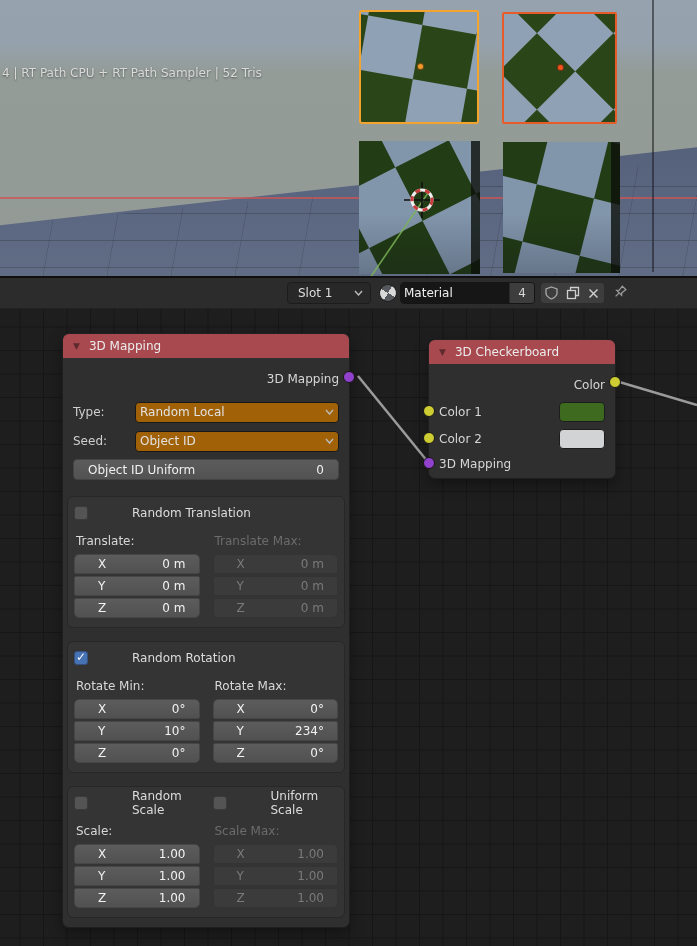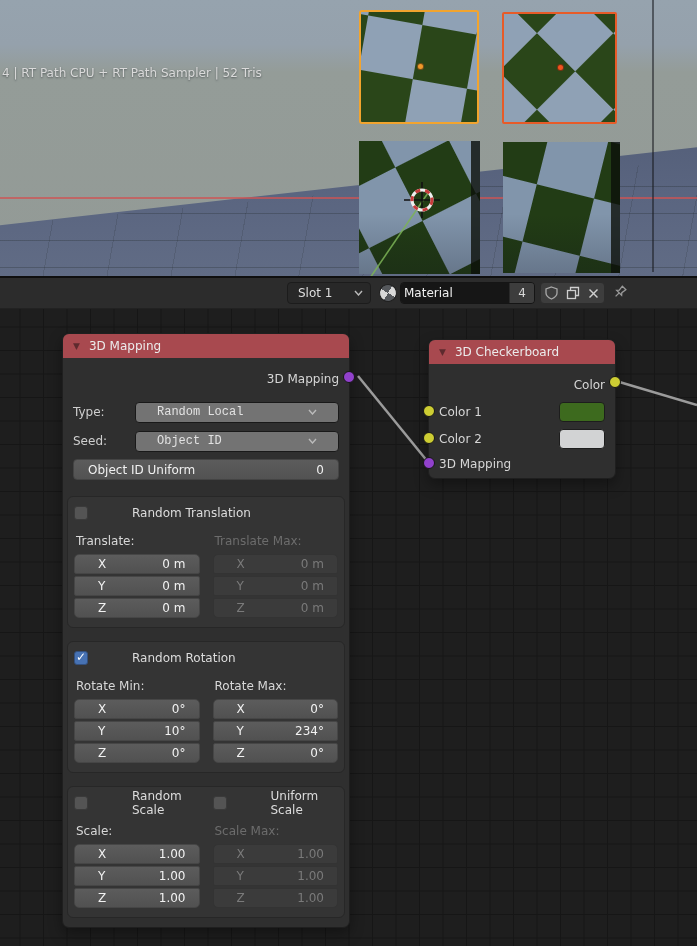--- a/index.html
+++ b/index.html
@@ -85,22 +85,22 @@
   .node-header .tri { font-size:9px; color:#5e2a2e; margin-right:9px; }
   .node-body { padding:0 10px 10px; }
   .out-row { margin-top:11px; height:20px; display:flex; align-items:center; justify-content:flex-end;
           color:#d6d6d6; }
   .socket { position:absolute; width:12px; height:12px; border-radius:50%; border:1px solid #161616; }
   .sock-yellow { background:#cdcd33; }
   .sock-purple { background:#9141cc; }
 
   .prop-row { display:flex; align-items:center; height:20px; }
   .prop-row .plabel { width:62px; color:#cfcfcf; }
-  .dropdown { flex:1; height:21px; background:#737373; border:1px solid #191919; border-radius:4px;
-          display:flex; align-items:center; padding:0 21px; color:#e2e2e2;font-family:Liberation Mono, monospace; }
+  .dropdown { flex:1; height:21px; background:#a16207; border:1px solid #191919; border-radius:4px;
+          display:flex; align-items:center; padding:0 4px; color:#e2e2e2; }
   .dropdown .dlabel { flex:1; }
   .offset-slider { height:21px; background:linear-gradient(#5c5c5c,#525252); border-radius:4px;
           border:1px solid #444; display:flex; align-items:center; padding:0 14px; color:#f0f0f0; }
   .offset-slider .olabel { flex:1; }
 
   .panel { margin:0 -6px; background:#343434; border:1px solid #272727; border-radius:6px;
            padding:8px 6px 9px; }
   .checkrow { display:flex; align-items:center; height:16px;gap:36px; }
   .checkbox { width:14px; height:14px; border-radius:3px; background:#545454; border:1px solid #3a3a3a;
            margin-right:8px; position:relative; flex:none; }

